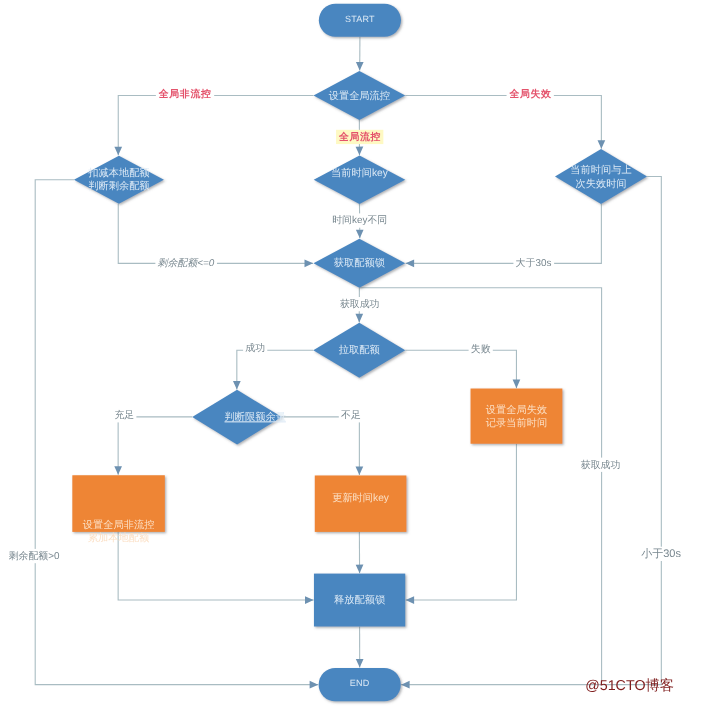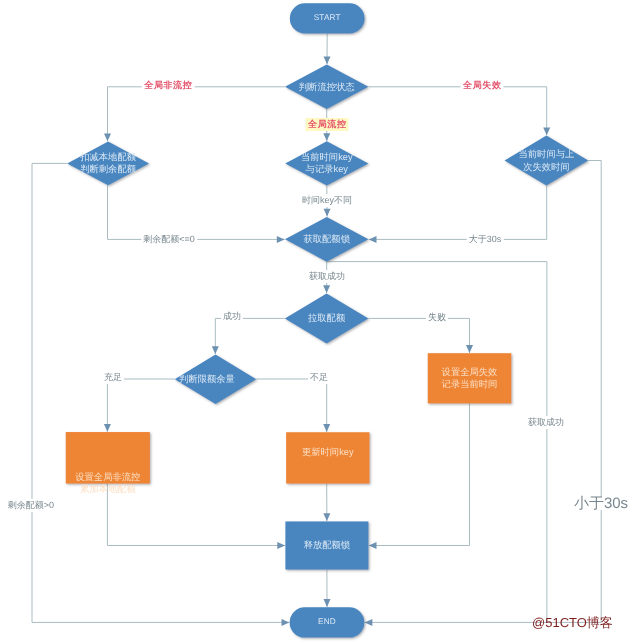--- a/index.html
+++ b/index.html
@@ -77,41 +77,40 @@
       <rect x="65.75" y="432.05" width="84.1" height="51.5" fill="#ee8535" filter="url(#softshadow)"></rect>
       <rect x="286.15000000000003" y="432.25" width="83.3" height="51.3" fill="#ee8535" filter="url(#softshadow)"></rect>
       <rect x="285.4" y="521.45" width="83" height="48.1" fill="#4a86c0" filter="url(#softshadow)"></rect>
       <rect x="289.65" y="607.1999999999999" width="74.7" height="30.4" rx="15.2" ry="15.2" fill="#4a86c0" filter="url(#softshadow)"></rect>
     </svg>
   <div id="labels">
       <div class="nodelabel" style="font-size: 8.2px; line-height: 12px; width: 200px; left: 227.2px; top: 12.4px; letter-spacing: 0.2px;">
         <div>START</div>
       </div>
       <div class="nodelabel" style="font-size: 9.3px; line-height: 12.4px; width: 200px; left: 226.7px; top: 80.6px;">
-        <div>判断流控状态</div>
+        <div>设置全局流控</div>
       </div>
       <div class="nodelabel" style="font-size: 9.3px; line-height: 12.4px; width: 200px; left: 8.1px; top: 151px;">
         <div>扣减本地配额</div>
         <div>判断剩余配额</div>
       </div>
       <div class="nodelabel" style="font-size: 9.3px; line-height: 12.4px; width: 200px; left: 226.8px; top: 151px;">
         <div>当前时间key</div>
-        <div>与记录key</div>
       </div>
       <div class="nodelabel" style="font-size: 9.3px; line-height: 12.4px; width: 200px; left: 446.4px; top: 148.1px;">
         <div>当前时间与上</div>
         <div>次失效时间</div>
       </div>
       <div class="nodelabel" style="font-size: 9.3px; line-height: 12.4px; width: 200px; left: 226.7px; top: 233.1px;">
         <div>获取配额锁</div>
       </div>
       <div class="nodelabel" style="font-size: 9.3px; line-height: 12.4px; width: 200px; left: 226.6px; top: 312.2px;">
         <div>拉取配额</div>
       </div>
-      <div class="nodelabel" style="font-size: 9.3px; line-height: 12.4px; width: 200px; left: 107px; top: 373px;">
+      <div class="nodelabel" style="font-size: 9.3px; line-height: 12.4px; width: 200px; left: 132px; top: 373px; text-decoration: underline;">
         <div>判断限额余量</div>
       </div>
       <div class="nodelabel" style="color: rgb(251, 223, 196); font-size: 9.3px; line-height: 12.4px; width: 200px; left: 369.5px; top: 365.9px;">
         <div>设置全局失效</div>
         <div>记录当前时间</div>
       </div>
       <div class="nodelabel" style="color: rgb(251, 223, 196); font-size: 9.3px; line-height: 12.4px; width: 200px; left: 7.8px; top: 471px;">
         <div>设置全局非流控</div>
         <div>累加本地配额</div>
       </div>
@@ -121,25 +120,25 @@
       <div class="nodelabel" style="font-size: 9.3px; line-height: 12.4px; width: 200px; left: 226.9px; top: 539.3px;">
         <div>释放配额锁</div>
       </div>
       <div class="nodelabel" style="font-size: 8.2px; line-height: 12px; width: 200px; left: 227px; top: 616.4px; letter-spacing: 0.2px;">
         <div>END</div>
       </div>
       <div class="edgelabel" style="font-size: 9px; line-height: 11px; font-weight: 700; letter-spacing: 0.6px; text-indent: 0.6px; color: rgb(228, 83, 108); left: 168px; top: 78.5px; transform: translateX(-50%); padding: 1px 2px; background: rgb(255, 255, 255);">全局非流控</div>
       <div class="edgelabel" style="font-size: 9px; line-height: 11px; font-weight: 700; letter-spacing: 0.6px; text-indent: 0.6px; color: rgb(228, 83, 108); left: 327px; top: 117.5px; transform: translateX(-50%); padding: 1px 2px; background: #fef9c3;">全局流控</div>
       <div class="edgelabel" style="font-size: 9px; line-height: 11px; font-weight: 700; letter-spacing: 0.6px; text-indent: 0.6px; color: rgb(228, 83, 108); left: 482px; top: 78.5px; transform: translateX(-50%); padding: 1px 2px; background: rgb(255, 255, 255);">全局失效</div>
       <div class="edgelabel" style="font-size: 9px; line-height: 11px; font-weight: 400; color: rgb(120, 135, 143); left: 327px; top: 193.5px; transform: translateX(-50%); padding: 1px 2px; background: rgb(255, 255, 255);">时间key不同</div>
-      <div class="edgelabel" style="font-size: 9px; line-height: 11px; font-weight: 400; color: rgb(120, 135, 143); left: 169px; top: 232.5px; transform: translateX(-50%); padding: 1px 2px; background: rgb(255, 255, 255);">剩余配额&lt;=0</div>
+      <div class="edgelabel" style="font-size: 9px; line-height: 11px; font-weight: 400; color: rgb(120, 135, 143); left: 169px; top: 232.5px; transform: translateX(-50%); padding: 1px 2px; background: rgb(255, 255, 255); font-style: italic;">剩余配额&lt;=0</div>
       <div class="edgelabel" style="font-size: 9px; line-height: 11px; font-weight: 400; color: rgb(120, 135, 143); left: 485px; top: 232.5px; transform: translateX(-50%); padding: 1px 2px; background: rgb(255, 255, 255);">大于30s</div>
       <div class="edgelabel" style="font-size: 9px; line-height: 11px; font-weight: 400; color: rgb(120, 135, 143); left: 327px; top: 269.5px; transform: translateX(-50%); padding: 1px 2px; background: rgb(255, 255, 255);">获取成功</div>
       <div class="edgelabel" style="font-size: 9px; line-height: 11px; font-weight: 400; color: rgb(120, 135, 143); left: 232px; top: 309.5px; transform: translateX(-50%); padding: 1px 2px; background: rgb(255, 255, 255);">成功</div>
       <div class="edgelabel" style="font-size: 9px; line-height: 11px; font-weight: 400; color: rgb(120, 135, 143); left: 437px; top: 310.5px; transform: translateX(-50%); padding: 1px 2px; background: rgb(255, 255, 255);">失败</div>
       <div class="edgelabel" style="font-size: 9px; line-height: 11px; font-weight: 400; color: rgb(120, 135, 143); left: 113px; top: 370.5px; transform: translateX(-50%); padding: 1px 2px; background: rgb(255, 255, 255);">充足</div>
       <div class="edgelabel" style="font-size: 9px; line-height: 11px; font-weight: 400; color: rgb(120, 135, 143); left: 319px; top: 370.5px; transform: translateX(-50%); padding: 1px 2px; background: rgb(255, 255, 255);">不足</div>
       <div class="edgelabel" style="font-size: 9px; line-height: 11px; font-weight: 400; color: rgb(120, 135, 143); left: 546px; top: 415.5px; transform: translateX(-50%); padding: 1px 2px; background: rgb(255, 255, 255);">获取成功</div>
       <div class="edgelabel" style="font-size: 9px; line-height: 11px; font-weight: 400; color: rgb(120, 135, 143); left: 31px; top: 498.5px; transform: translateX(-50%); padding: 1px 2px; background: rgb(255, 255, 255);">剩余配额&gt;0</div>
-      <div class="edgelabel" style="font-size: 15px; line-height: 11px; font-weight: 400; color: rgb(120, 135, 143); left: 601px; top: 496.5px; transform: translateX(-50%); padding: 1px 2px; background: rgb(255, 255, 255);">小于30s</div>
+      <div class="edgelabel" style="font-size: 10px; line-height: 11px; font-weight: 400; color: rgb(120, 135, 143); left: 601px; top: 496.5px; transform: translateX(-50%); padding: 1px 2px; background: rgb(255, 255, 255);">小于30s</div>
     </div>
   <div id="wm">@51CTO博客</div>
 </div>
 
 </body></html>

